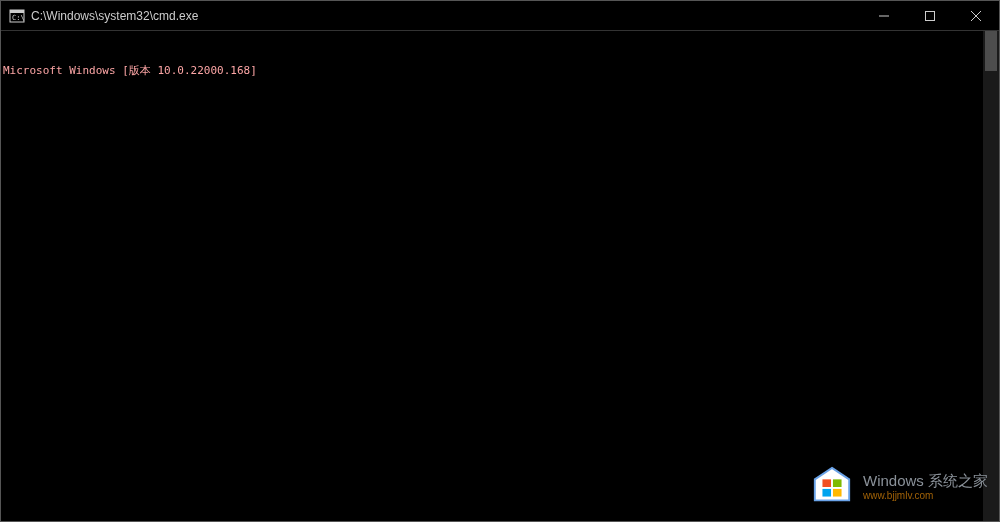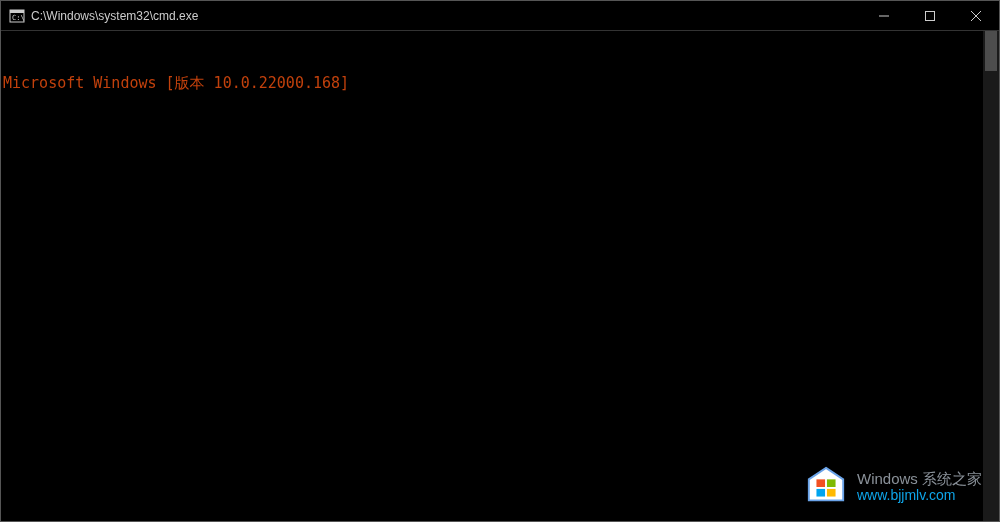--- a/index.html
+++ b/index.html
@@ -67,22 +67,22 @@
       color: #ccc;
       cursor: pointer;
     }
     .win-btn svg {
       width: 10px;
       height: 10px;
     }
     .terminal-body {
       flex: 1;
       background: #000;
-      color: #c2410c;
-      font-size: 15px;
+      color: #fca5a5;
+      font-size: 11px;
       line-height: 1.3;
       padding: 4px 2px;
       font-family: "NSimSun", "SimSun", Consolas, monospace;
       white-space: pre;
       overflow: hidden;
       position: relative;
     }
     .terminal-line {
       white-space: pre;
     }
@@ -105,21 +105,21 @@
     .scrollbar-thumb {
       position: absolute;
       top: 0;
       left: 2px;
       right: 2px;
       height: 40px;
       background: #4d4d4d;
     }
     .watermark {
       position: absolute;
-      right: 18px;
+      right: 12px;
       bottom: 14px;
       display: flex;
       align-items: center;
       gap: 10px;
       z-index: 10;
     }
     .wm-logo {
       width: 42px;
       height: 42px;
     }
@@ -127,22 +127,22 @@
       display: flex;
       flex-direction: column;
       color: #8a9199;
       font-family: "Microsoft YaHei", Arial, sans-serif;
       line-height: 1.1;
     }
     .wm-title {
       font-size: 15px;
     }
     .wm-url {
-      font-size: 14px;
-      color: #0ea5e9;
+      font-size: 10px;
+      color: #a16207;
     }
   </style>
 </head>
 <body>
 
 <div class="window">
   <div class="titlebar">
     <div class="titlebar-left">
       <span class="cmd-icon">
         <svg viewBox="0 0 16 16">

